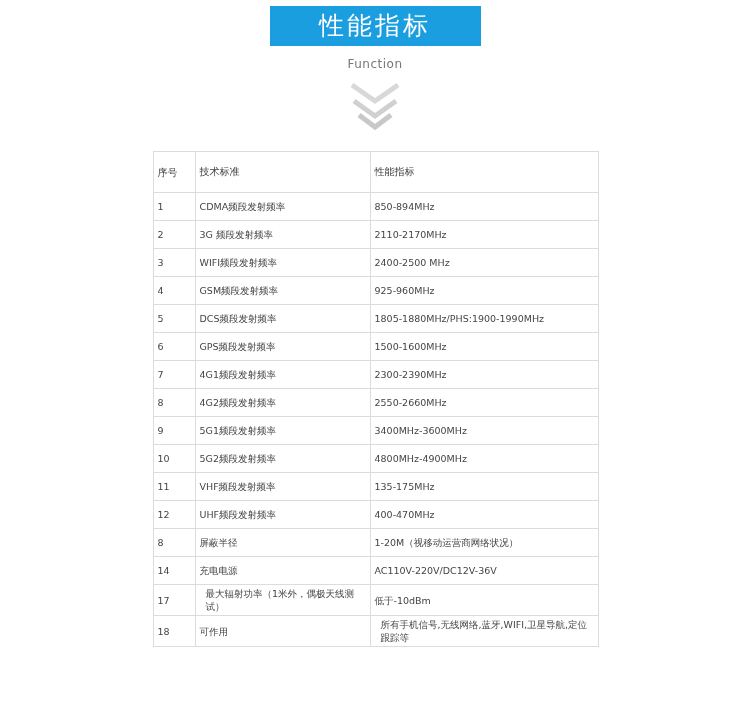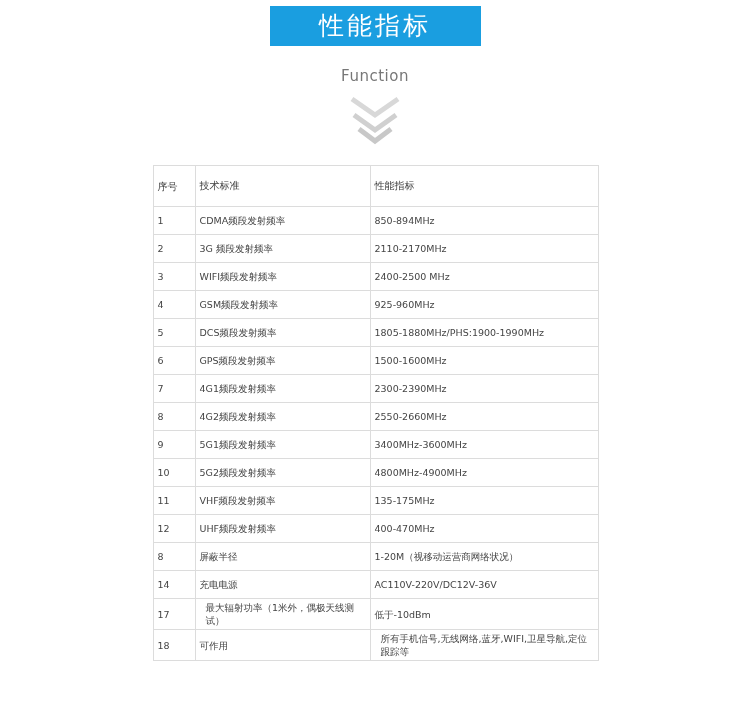--- a/index.html
+++ b/index.html
@@ -26,23 +26,23 @@
     color: #ffffff;
     text-align: center;
     font-size: 25px;
     letter-spacing: 3px;
     line-height: 40px;
     height: 40px;
     font-weight: normal;
   }
   .subtitle {
     text-align: center;
-    font-size: 15px;
+    font-size: 12px;
     color: #777777;
-    margin-top: 21px;
+    margin-top: 11px;
     letter-spacing: 0.5px;
   }
   .chevrons {
     width: 60px;
     margin: 10px auto 0 auto;
     text-align: center;
     line-height: 0;
   }
   .chevrons svg {
     display: block;

